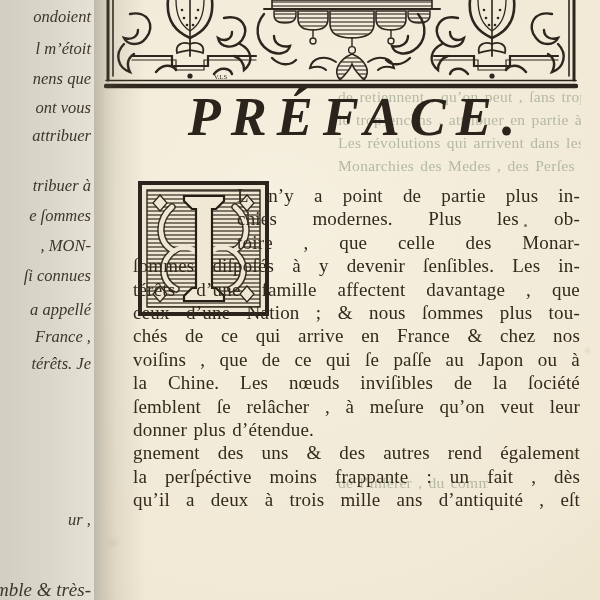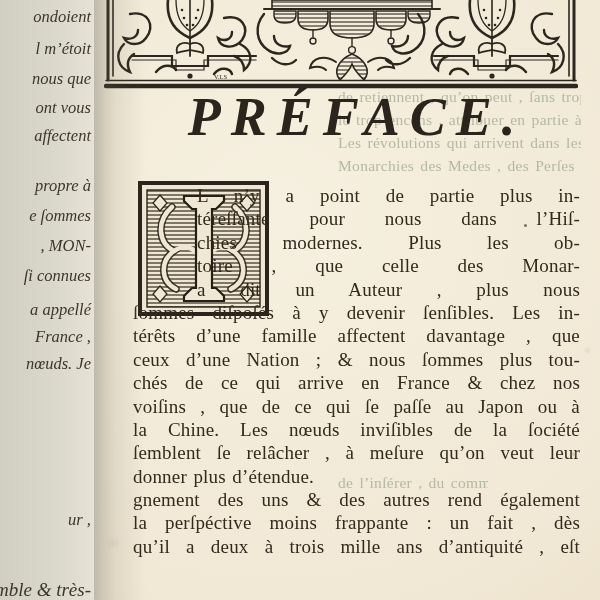--- a/index.html
+++ b/index.html
@@ -50,21 +50,21 @@
   .dropcap{position:absolute;left:138px;top:181px;}
   
   .textblock{position:absolute;left:133px;top:184px;width:447px;}
   .bl{
     font-size:19px;line-height:23.4px;
     color:#33291d;
     text-align:justify;text-align-last:justify;
     word-spacing:1.5px;letter-spacing:.2px;
     overflow:hidden;height:23.4px;
   }
-  .bl.side{margin-left:64px;}
+  .bl.side{margin-left:104px;}
   .bl.last{text-align-last:left;}
   .bl.para{text-indent:22px;}
   .sp{position:absolute;border-radius:50%;pointer-events:none;}
   .sp1{left:524px;top:224px;width:3px;height:3px;background:#5a5143;opacity:.8;}
   .sp2{left:572px;top:452px;width:4px;height:4px;background:#b59b72;opacity:.6;filter:blur(1px);}
   .sp3{left:107px;top:540px;width:11px;height:6px;background:#c9c2ae;opacity:.5;filter:blur(2px);border-radius:40%;}
   .sp4{left:585px;top:348px;width:5px;height:5px;background:#d8c4a4;opacity:.5;filter:blur(1.5px);}
 </style>
 </head>
 <body>
@@ -175,24 +175,22 @@
       <path d="M36,70 C46,64 54,66 58,72"></path>
       <path d="M95,70 C85,64 77,66 73,72"></path>
     </g>
 
     <path d="M46,15 H86 V20 L78,28 H74 V107 H78 L86,115 V120 H46 V115 L54,107 H58 V28 H54 L46,20 Z" fill="#f0e8d4" stroke="#241e16" stroke-width="2.2"></path>
     <text x="66" y="0" font-size="0" fill="none">I</text>
   </svg>
 
   <div class="textblock">
     <div class="bl side">L n’y a point de partie plus in-</div>
-    <div class="bl side">téreſſante pour nous dans l’Hiſ-</div>
     <div class="bl side">chies modernes. Plus les ob-</div>
     <div class="bl side">toire , que celle des Monar-</div>
-    <div class="bl side">a dit un Auteur , plus nous</div>
     <div class="bl">ſommes diſpoſés à y devenir ſenſibles. Les in-</div>
     <div class="bl">térêts d’une famille affectent davantage , que</div>
     <div class="bl">ceux d’une Nation ; &amp; nous ſommes plus tou-</div>
     <div class="bl">chés de ce qui arrive en France &amp; chez nos</div>
     <div class="bl">voiſins , que de ce qui ſe paſſe au Japon ou à</div>
     <div class="bl">la Chine. Les nœuds inviſibles de la ſociété</div>
     <div class="bl">ſemblent ſe relâcher , à meſure qu’on veut leur</div>
     <div class="bl last">donner plus d’étendue.</div>
     <div class="bl">gnement des uns &amp; des autres rend également</div>
     <div class="bl">la perſpéctive moins frappante : un fait , dès</div>
@@ -200,28 +198,28 @@
   </div>
 
   <div class="sp sp1"></div>
   <div class="sp sp2"></div>
   <div class="sp sp4"></div>
 </div>
 
 <div class="facing-page">
   <div class="frag" style="top:8px">ondoient</div>
   <div class="frag" style="top:40px">l m’étoit</div>
-  <div class="frag" style="top:70px">nous que</div>
+  <div class="frag" style="top:70px">nens que</div>
   <div class="frag" style="top:99px">ont vous</div>
-  <div class="frag" style="top:127px">affectent</div>
-  <div class="frag" style="top:177px">propre à</div>
+  <div class="frag" style="top:127px">attribuer</div>
+  <div class="frag" style="top:177px">tribuer à</div>
   <div class="frag" style="top:207px">e ſommes</div>
   <div class="frag" style="top:237px">, MON-</div>
   <div class="frag" style="top:267px">ſi connues</div>
   <div class="frag" style="top:301px">a appellé</div>
   <div class="frag" style="top:328px">France ,</div>
-  <div class="frag" style="top:355px">nœuds. Je</div>
+  <div class="frag" style="top:355px">térêts. Je</div>
   <div class="frag" style="top:511px">ur ,</div>
   <div class="frag" style="top:581px;font-size:19px">mble &amp; très-</div>
 </div>
 
 <div class="gutter-shadow"></div>
 <div class="sp sp3"></div>
 
 </body></html>

